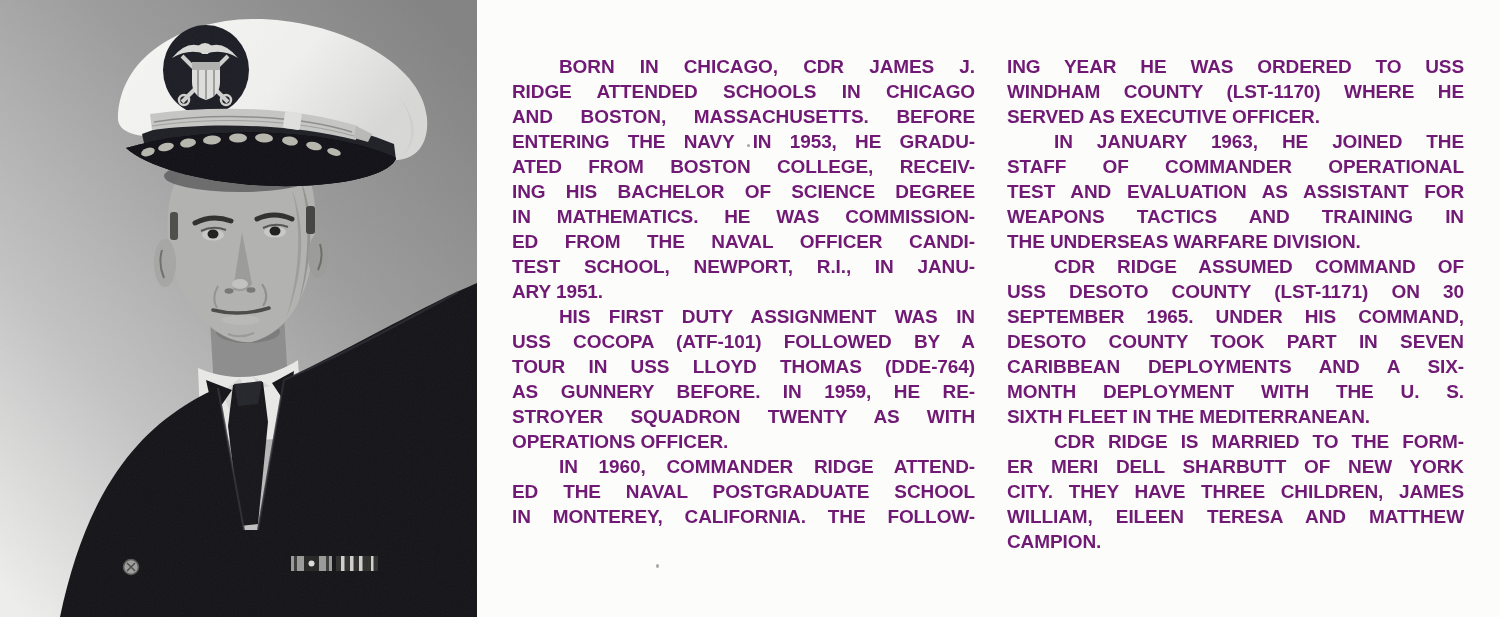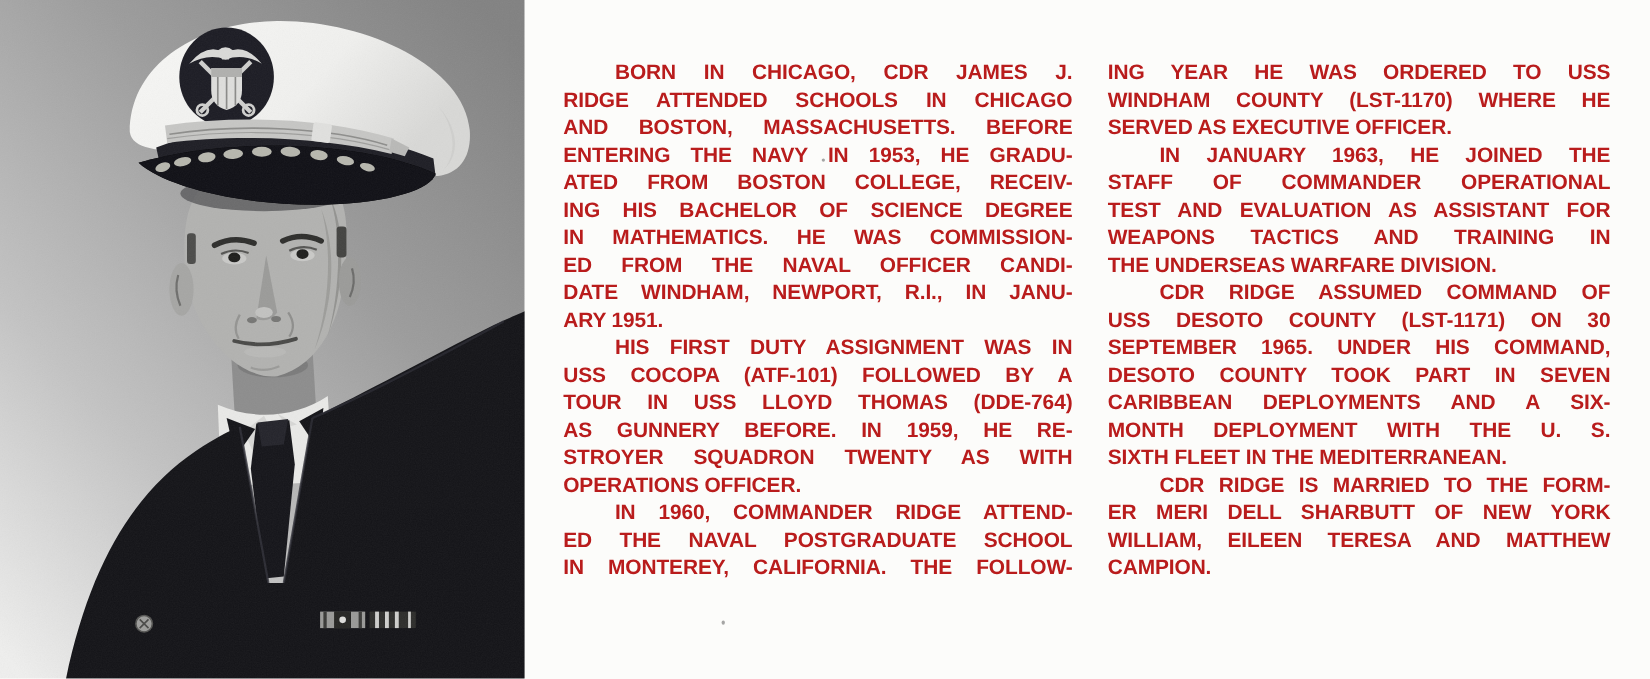--- a/index.html
+++ b/index.html
@@ -14,21 +14,21 @@
   
   .photo {
     position:absolute; left:0; top:0; width:477px; height:617px;
   }
   .photo svg { display:block; }
 
   
   .textarea {
     position:absolute; left:512px; top:54px;
     display:flex; gap:32px;
-    color:#b91c1c;
+    color:#701a75;
     font-weight:700;
     font-size:19px;
     line-height:25px;
     letter-spacing:-0.1px;
   }
   .bio-col { }
   .col-1 { width:463px; }
   .col-2 { width:457px; }
   .line { height:25px; }
   .just { text-align:justify; text-align-last:justify; }
@@ -189,21 +189,21 @@
   <div class="textarea">
     <div class="bio-col col-1">
         <div class="line just ind">BORN IN CHICAGO, CDR JAMES J.</div>
         <div class="line just">RIDGE ATTENDED SCHOOLS IN CHICAGO</div>
         <div class="line just">AND BOSTON, MASSACHUSETTS. BEFORE</div>
         <div class="line just">ENTERING THE NAVY IN 1953, HE GRADU-</div>
         <div class="line just">ATED FROM BOSTON COLLEGE, RECEIV-</div>
         <div class="line just">ING HIS BACHELOR OF SCIENCE DEGREE</div>
         <div class="line just">IN MATHEMATICS. HE WAS COMMISSION-</div>
         <div class="line just">ED FROM THE NAVAL OFFICER CANDI-</div>
-        <div class="line just">DATE WINDHAM, NEWPORT, R.I., IN JANU-</div>
+        <div class="line just">TEST SCHOOL, NEWPORT, R.I., IN JANU-</div>
         <div class="line">ARY 1951.</div>
         <div class="line just ind">HIS FIRST DUTY ASSIGNMENT WAS IN</div>
         <div class="line just">USS COCOPA (ATF-101) FOLLOWED BY A</div>
         <div class="line just">TOUR IN USS LLOYD THOMAS (DDE-764)</div>
         <div class="line just">AS GUNNERY BEFORE. IN 1959, HE RE-</div>
         <div class="line just">STROYER SQUADRON TWENTY AS WITH</div>
         <div class="line">OPERATIONS OFFICER.</div>
         <div class="line just ind">IN 1960, COMMANDER RIDGE ATTEND-</div>
         <div class="line just">ED THE NAVAL POSTGRADUATE SCHOOL</div>
         <div class="line just">IN MONTEREY, CALIFORNIA. THE FOLLOW-</div>
@@ -219,20 +219,21 @@
         <div class="line">THE UNDERSEAS WARFARE DIVISION.</div>
         <div class="line just ind">CDR RIDGE ASSUMED COMMAND OF</div>
         <div class="line just">USS DESOTO COUNTY (LST-1171) ON 30</div>
         <div class="line just">SEPTEMBER 1965. UNDER HIS COMMAND,</div>
         <div class="line just">DESOTO COUNTY TOOK PART IN SEVEN</div>
         <div class="line just">CARIBBEAN DEPLOYMENTS AND A SIX-</div>
         <div class="line just">MONTH DEPLOYMENT WITH THE U. S.</div>
         <div class="line">SIXTH FLEET IN THE MEDITERRANEAN.</div>
         <div class="line just ind">CDR RIDGE IS MARRIED TO THE FORM-</div>
         <div class="line just">ER MERI DELL SHARBUTT OF NEW YORK</div>
+        <div class="line just">CITY. THEY HAVE THREE CHILDREN, JAMES</div>
         <div class="line just">WILLIAM, EILEEN TERESA AND MATTHEW</div>
         <div class="line">CAMPION.</div>
       </div>
   </div>
 
   <div class="speck speck-1"></div>
   <div class="speck speck-2"></div>
 
 </div>
 

